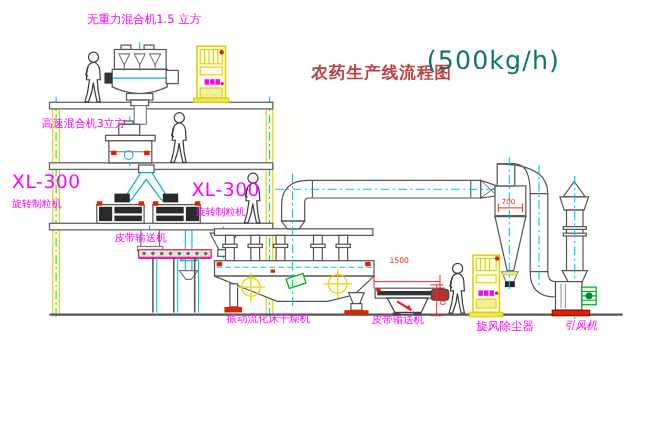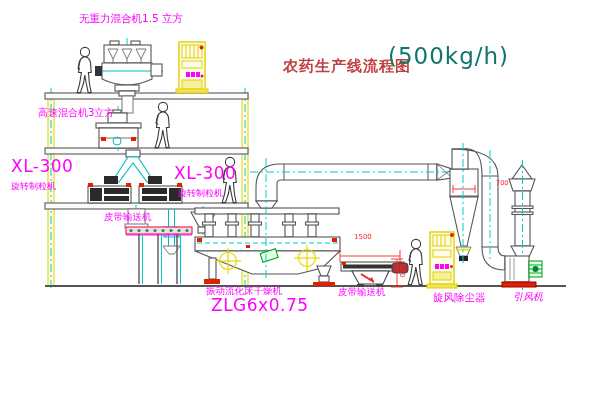--- a/index.html
+++ b/index.html
@@ -299,24 +299,23 @@
   <div class="lbl" style="left:38px;top:108px;font-size:10px;">高速混合机3立方</div>
 
   <div class="lbl big" style="left:11px;top:158px;">XL-300</div>
   <div class="lbl" style="left:11px;top:182px;font-size:9px;">旋转制粒机</div>
   <div class="lbl big" style="left:174px;top:165px;">XL-300</div>
   <div class="lbl" style="left:178px;top:189px;font-size:9px;">旋转制粒机</div>
 
   <div class="lbl small" style="left:104px;top:212px;">皮带输送机</div>
 
   <div class="lbl small" style="left:206px;top:286px;">振动流化床干燥机</div>
-  <div class="lbl big" style="left:211px;top:297px;">ZLG6x0.75</div>
 
   <div class="lbl small" style="left:338px;top:287px;">皮带输送机</div>
 
   <div class="lbl" style="left:433px;top:292px;font-size:10.5px;">旋风除尘器</div>
   <div class="lbl" style="left:513px;top:292px;font-size:10px;font-style:italic;">引风机</div>
 
   <div class="lbl dim" style="left:354px;top:234px;">1500</div>
   <div class="lbl dim" style="left:398px;top:264px;writing-mode:vertical-rl;">540</div>
-  <div class="lbl dim" style="left:456px;top:180px;font-size:6.5px;margin-left:40px;">700</div>
+  <div class="lbl dim" style="left:456px;top:180px;font-size:6.5px;">700</div>
 
 </div>
 
 </body></html>

